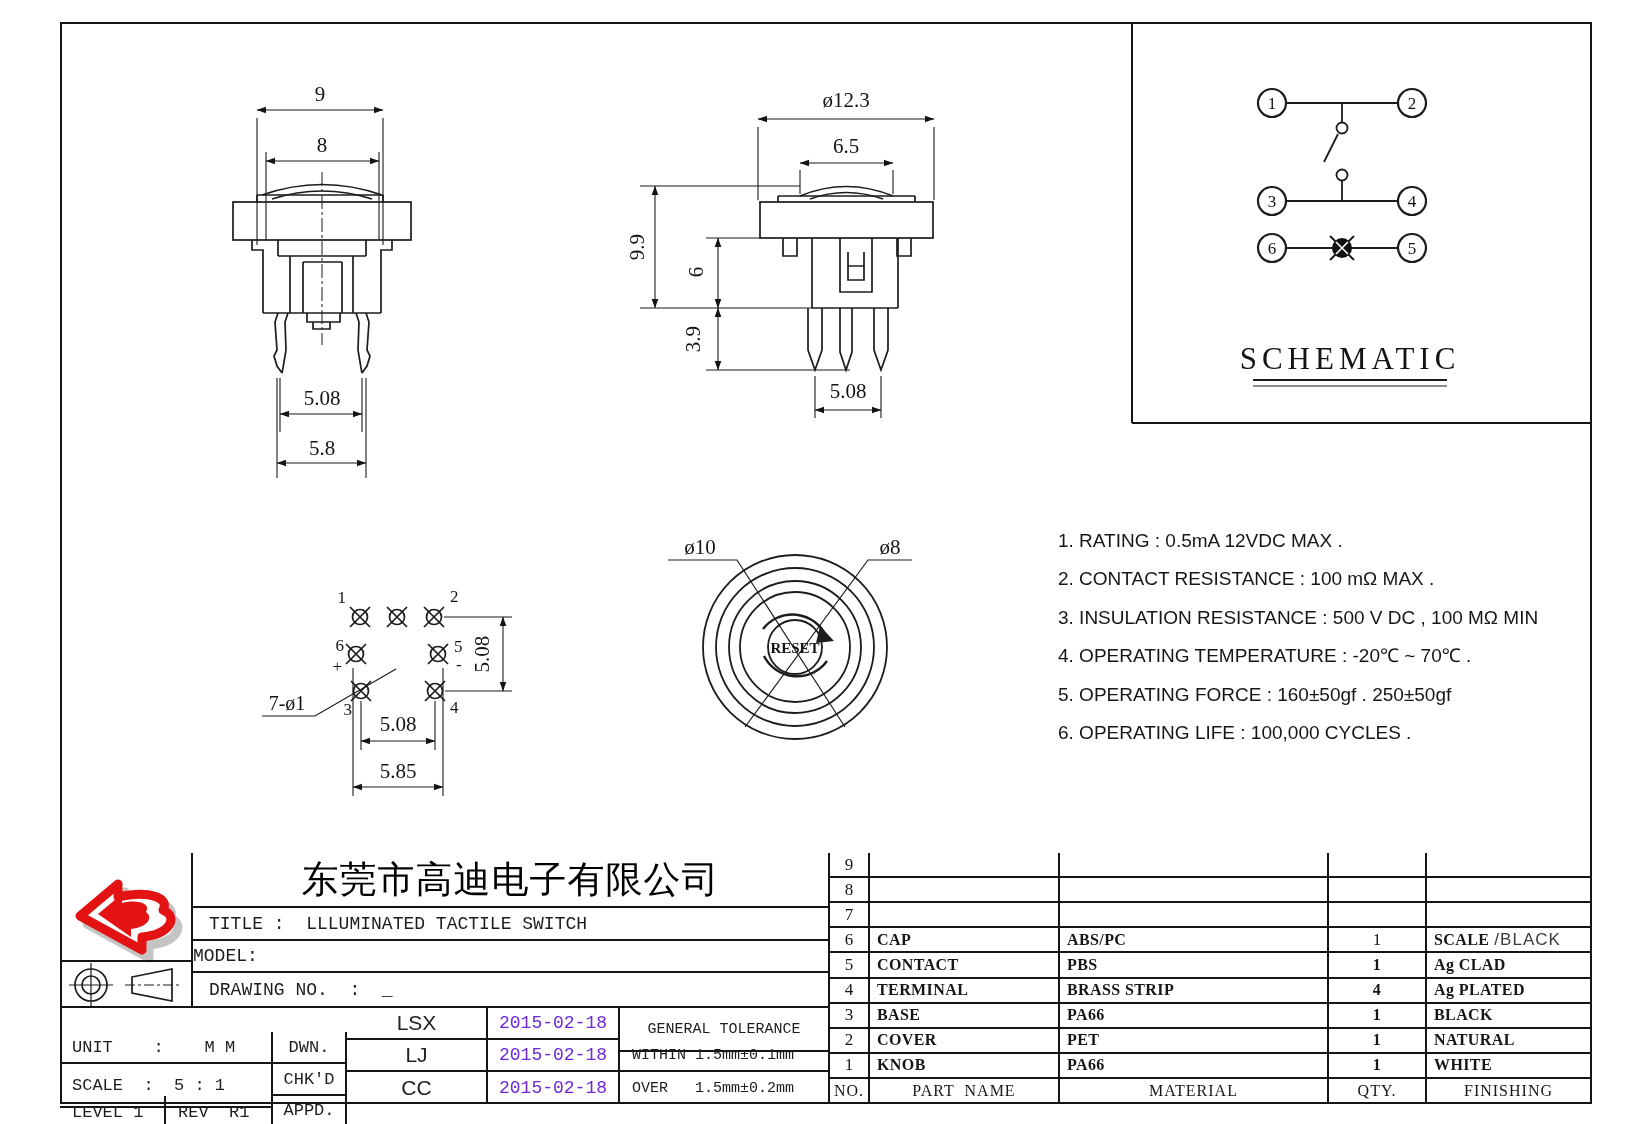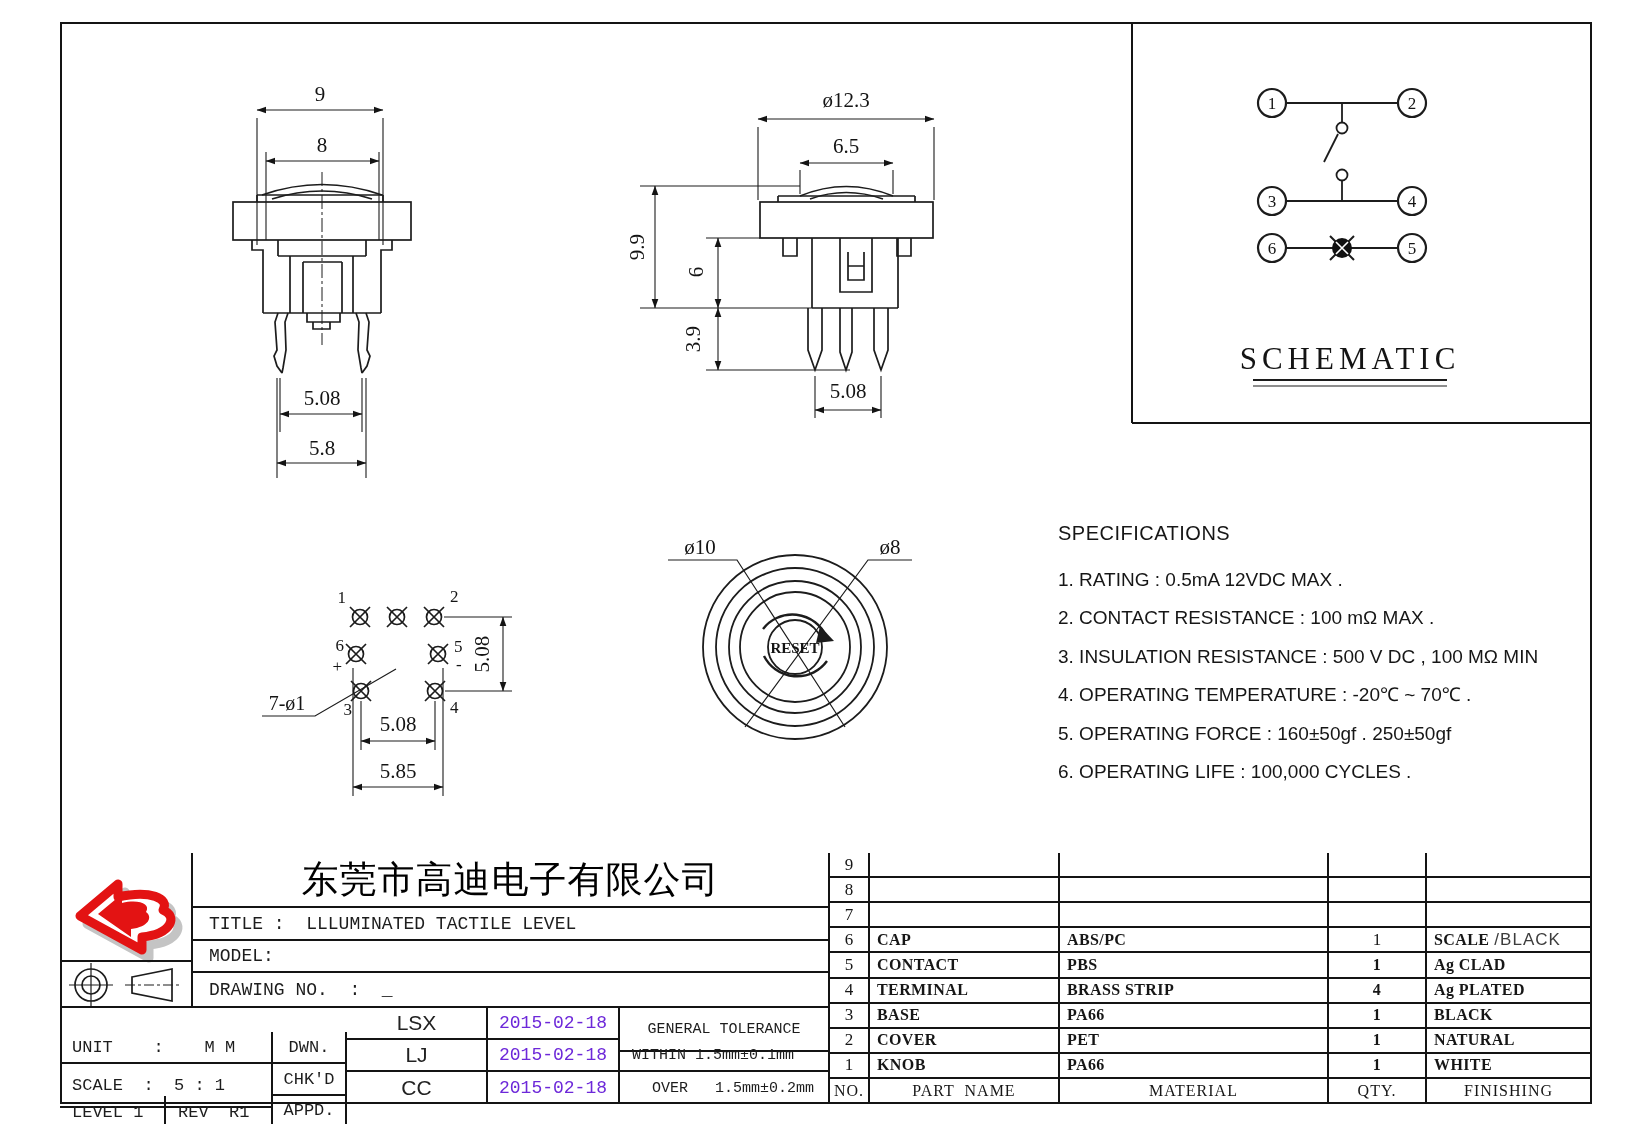--- a/index.html
+++ b/index.html
@@ -277,39 +277,38 @@
       <path d="M69,985 H113 M91,963 V1007" stroke-width="1.2"></path>
     </g>
     <g>
       <path d="M132,977 L172,969 L172,1001 L132,993 Z"></path>
       <path d="M125,985 H179" stroke-width="1.2" stroke-dasharray="10 3 3 3"></path>
     </g>
   </g>
 </svg>
 
 <div class="abs" id="specs">
-  <p class="sph">SPECIFICATIONS</p>
   <div class="spi">1. RATING : 0.5mA 12VDC MAX .</div>
   <div class="spi">2. CONTACT RESISTANCE : 100 mΩ MAX .</div>
   <div class="spi">3. INSULATION RESISTANCE : 500 V DC , 100 MΩ MIN</div>
   <div class="spi">4. OPERATING TEMPERATURE : -20℃ ~ 70℃ .</div>
   <div class="spi">5. OPERATING FORCE : 160±50gf . 250±50gf</div>
   <div class="spi">6. OPERATING LIFE : 100,000 CYCLES .</div>
 </div>
 
 <div class="tb br bb" style="left:60px;top:853px;width:133px;height:109px;"></div>
 <div class="tb br bb" style="left:60px;top:962px;width:133px;height:46px;"></div>
 
 <div class="tb bb ctr" style="left:193px;top:853px;width:635px;height:55px;">
   <span id="company">东莞市高迪电子有限公司</span>
 </div>
 <div class="tb bb cad pre" style="left:193px;top:908px;width:635px;height:33px;font-size:18px;padding-left:16px;">
-  <span>TITLE :  LLLUMINATED TACTILE LEVEL</span>
-</div>
-<div class="tb bb cad pre" style="left:193px;top:941px;width:635px;height:32px;font-size:18px;padding-left:16px;">
+  <span>TITLE :  LLLUMINATED TACTILE SWITCH</span>
+</div>
+<div class="tb bb cad pre" style="left:193px;top:941px;width:635px;height:32px;font-size:18px;">
   <span>MODEL:</span>
 </div>
 <div class="tb bb cad pre" style="left:193px;top:973px;width:635px;height:35px;font-size:18px;padding-left:16px;text-align:center;">
   <span>DRAWING NO.  :  _</span>
 </div>
 
 <div class="tb br bb cad pre row-label" style="left:60px;top:1008px;width:213px;height:32px;padding-left:12px;">
   <span>UNIT    :    M M</span>
 </div>
 <div class="tb br bb cad ctr row-label" style="left:273px;top:1008px;width:74px;height:32px;">
@@ -349,21 +348,21 @@
 </div>
 <div class="tb br cad ctr row-label" style="left:273px;top:1072px;width:74px;height:28px;">
   <span>APPD.</span>
 </div>
 <div class="tb br ctr sig" style="left:347px;top:1072px;width:141px;height:32px;">
   <span>CC</span>
 </div>
 <div class="tb br ser ctr date" style="left:488px;top:1072px;width:132px;height:32px;">
   <span>2015-02-18</span>
 </div>
-<div class="tb cad pre tol" style="left:620px;top:1072px;width:208px;height:32px;padding-left:12px;margin-left:20px;">
+<div class="tb cad pre tol" style="left:620px;top:1072px;width:208px;height:32px;padding-left:12px;">
   <span>OVER   1.5mm±0.2mm</span>
 </div>
 
 <div class="abs" id="pt">
   <div class="pc pnum">9</div>
   <div class="pc"></div>
   <div class="pc"></div>
   <div class="pc pnum"></div>
   <div class="pc last"></div>
 

